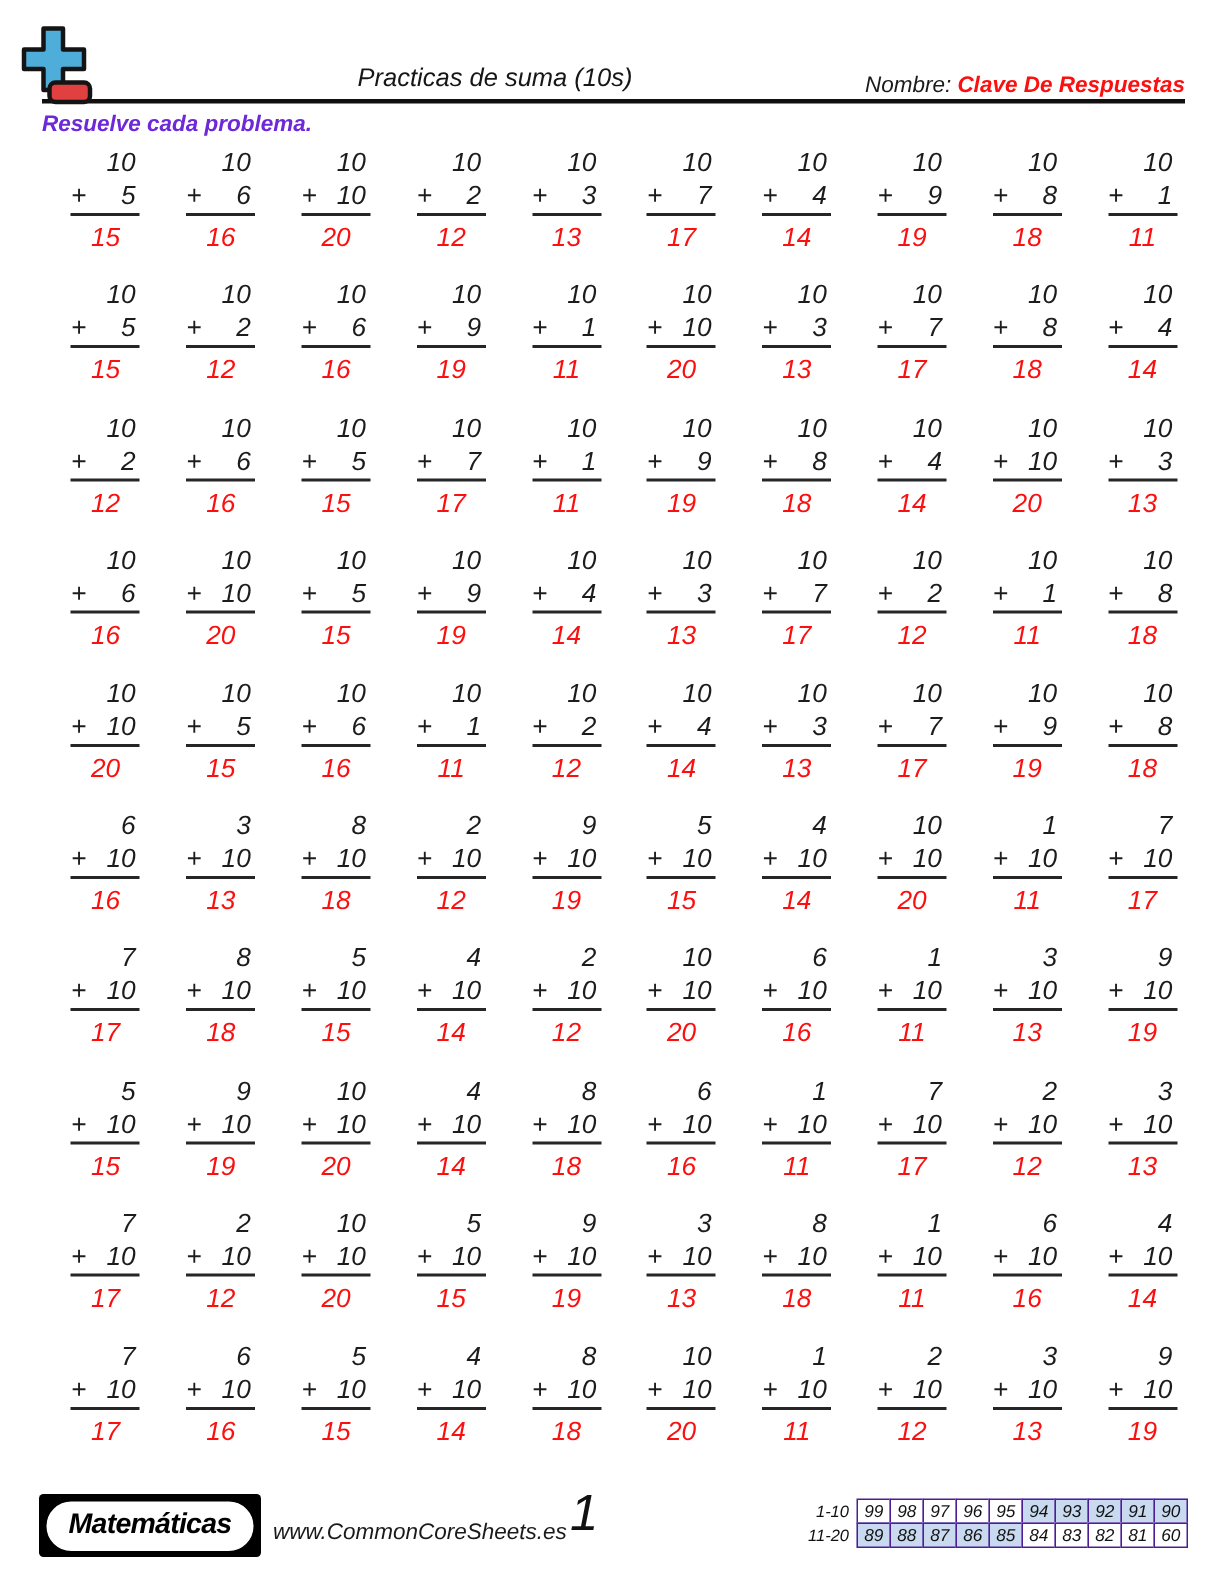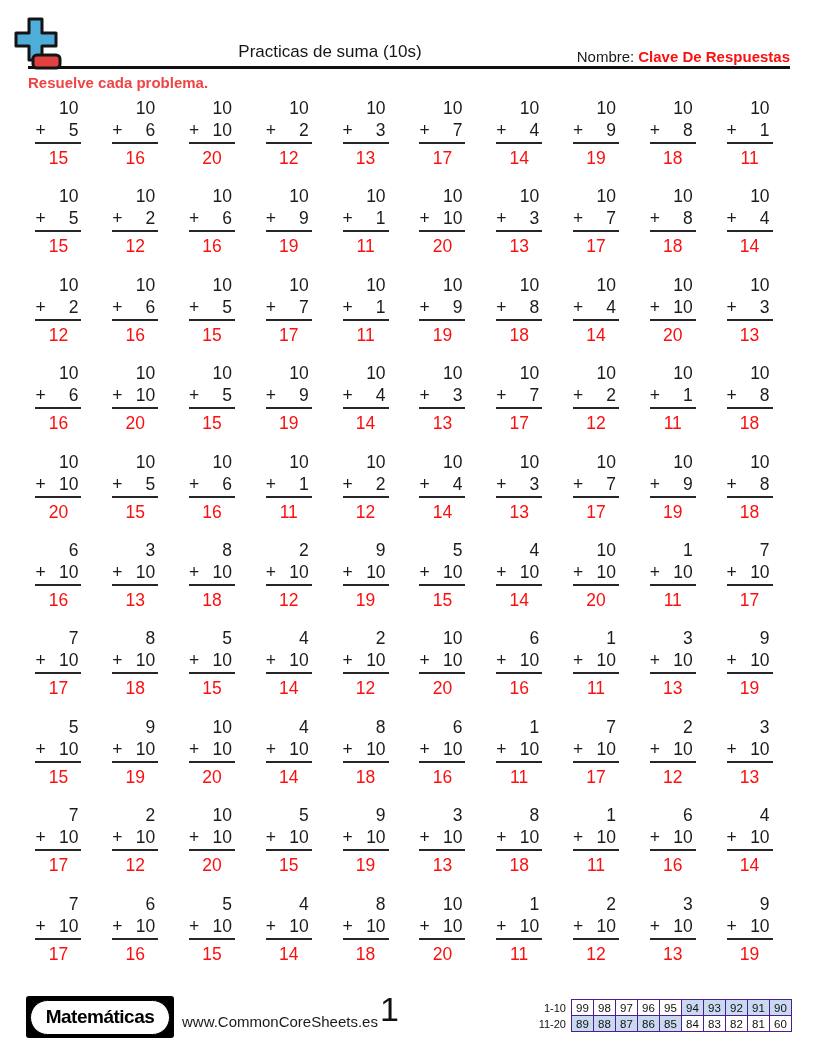--- a/index.html
+++ b/index.html
@@ -1,32 +1,32 @@
 <!DOCTYPE html>
 <html><head>
 <meta charset="utf-8">
 <style>
   html,body{margin:0;padding:0;}
   body{
     width:816px;height:1056px;background:#ffffff;position:relative;
     font-family:"Liberation Sans",sans-serif;color:#1b1b1b;
     --answer-red:#fb0f0f;--hl-blue:#c9daf0;
   }
-  .page{position:absolute;inset:0;overflow:hidden;}
+  .page{position:absolute;inset:0;overflow:hidden;font-style:italic;}
 
   
   .header-icon{position:absolute;left:13px;top:16px;z-index:3;}
   .rule{position:absolute;left:28px;right:26px;top:66px;height:3px;background:#101010;z-index:1;}
   .title{position:absolute;left:0;top:42px;width:660px;text-align:center;font-size:17px;color:#161616;}
   .name-block{position:absolute;right:26px;top:48px;font-size:15px;white-space:nowrap;}
   .name-value{color:var(--answer-red);font-weight:bold;margin-left:4px;}
-  .instruction{position:absolute;left:28px;top:74px;font-size:15px;font-weight:bold;color:#ef4444;}
+  .instruction{position:absolute;left:28px;top:74px;font-size:15px;font-weight:bold;color:#6d28d9;}
 
   
-  .problems{position:absolute;left:20px;top:97px;width:768px;}
+  .problems{position:absolute;left:32px;top:97px;width:768px;}
   .prob-row{display:grid;grid-template-columns:repeat(10,1fr);height:88.4px;}
   .prob{width:46px;margin:0 auto;font-size:17.5px;line-height:22px;color:#1c1c1c;}
   .op-top{text-align:right;padding-right:3px;}
   .op-bot{display:flex;justify-content:space-between;border-bottom:2px solid #262626;padding-right:3px;padding-bottom:1px;}
   .ans{text-align:center;color:var(--answer-red);padding-top:3px;}
 
   
   .footer-brand{position:absolute;left:26px;top:996px;width:148px;height:42px;background:#000;border-radius:3px;display:flex;align-items:center;justify-content:center;}
   .brand-oval{background:#fff;border:1px solid #000;border-radius:20px;width:138px;height:33px;display:flex;align-items:center;justify-content:center;font-weight:bold;font-size:19px;color:#000;letter-spacing:-0.5px;}
   .website{position:absolute;left:182px;top:1013px;font-size:15px;color:#1a1a1a;}

